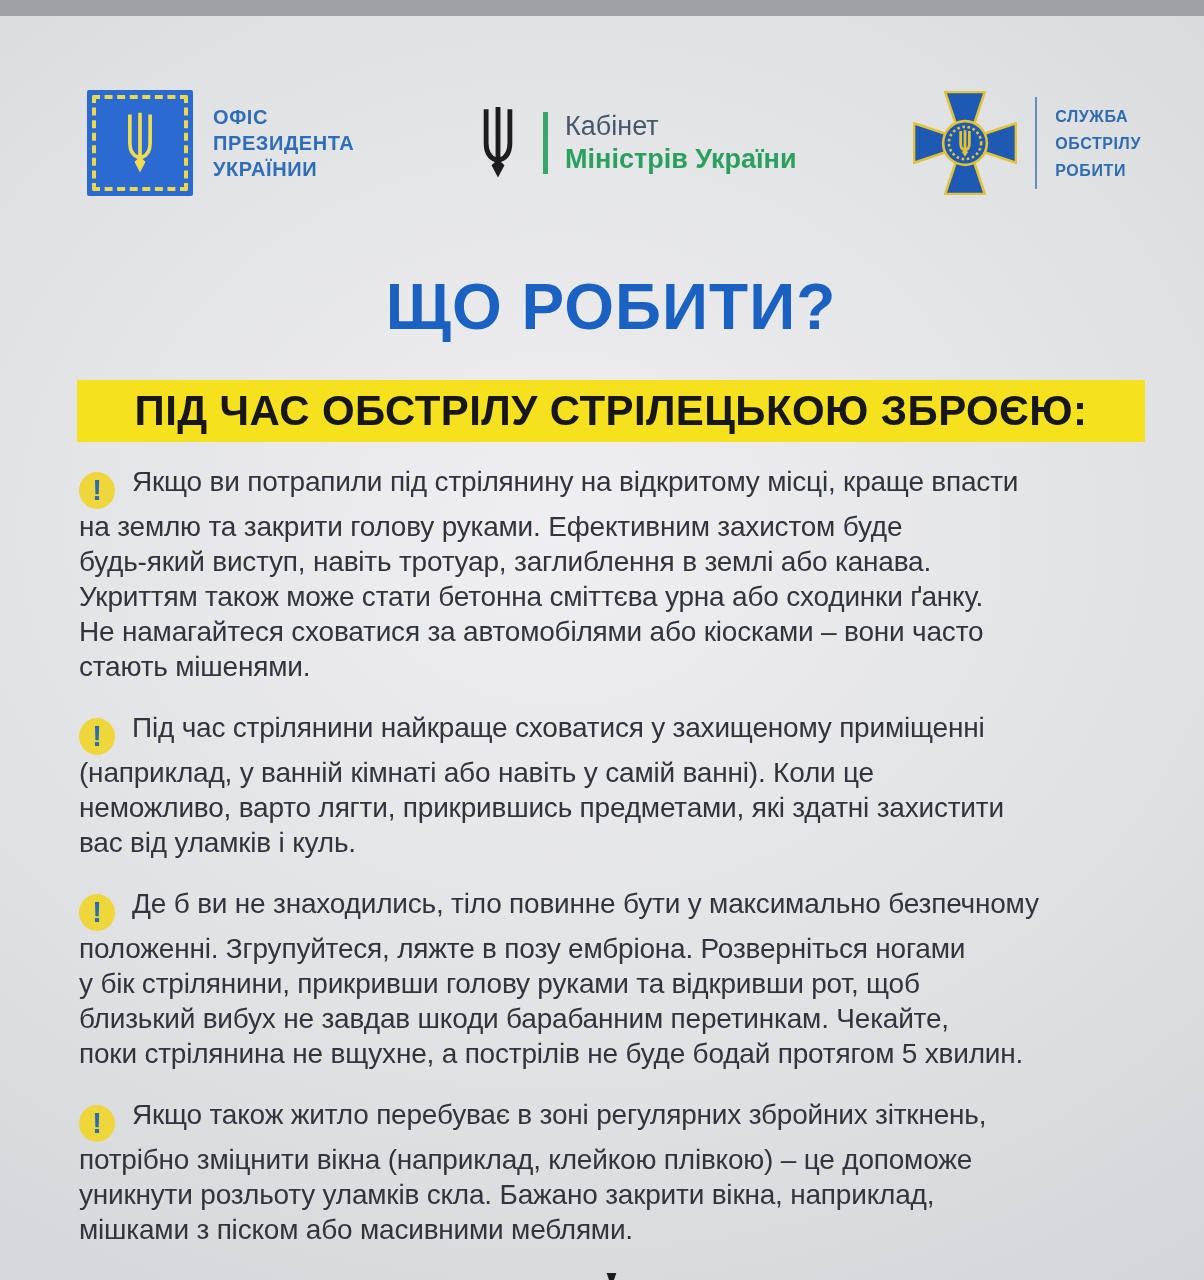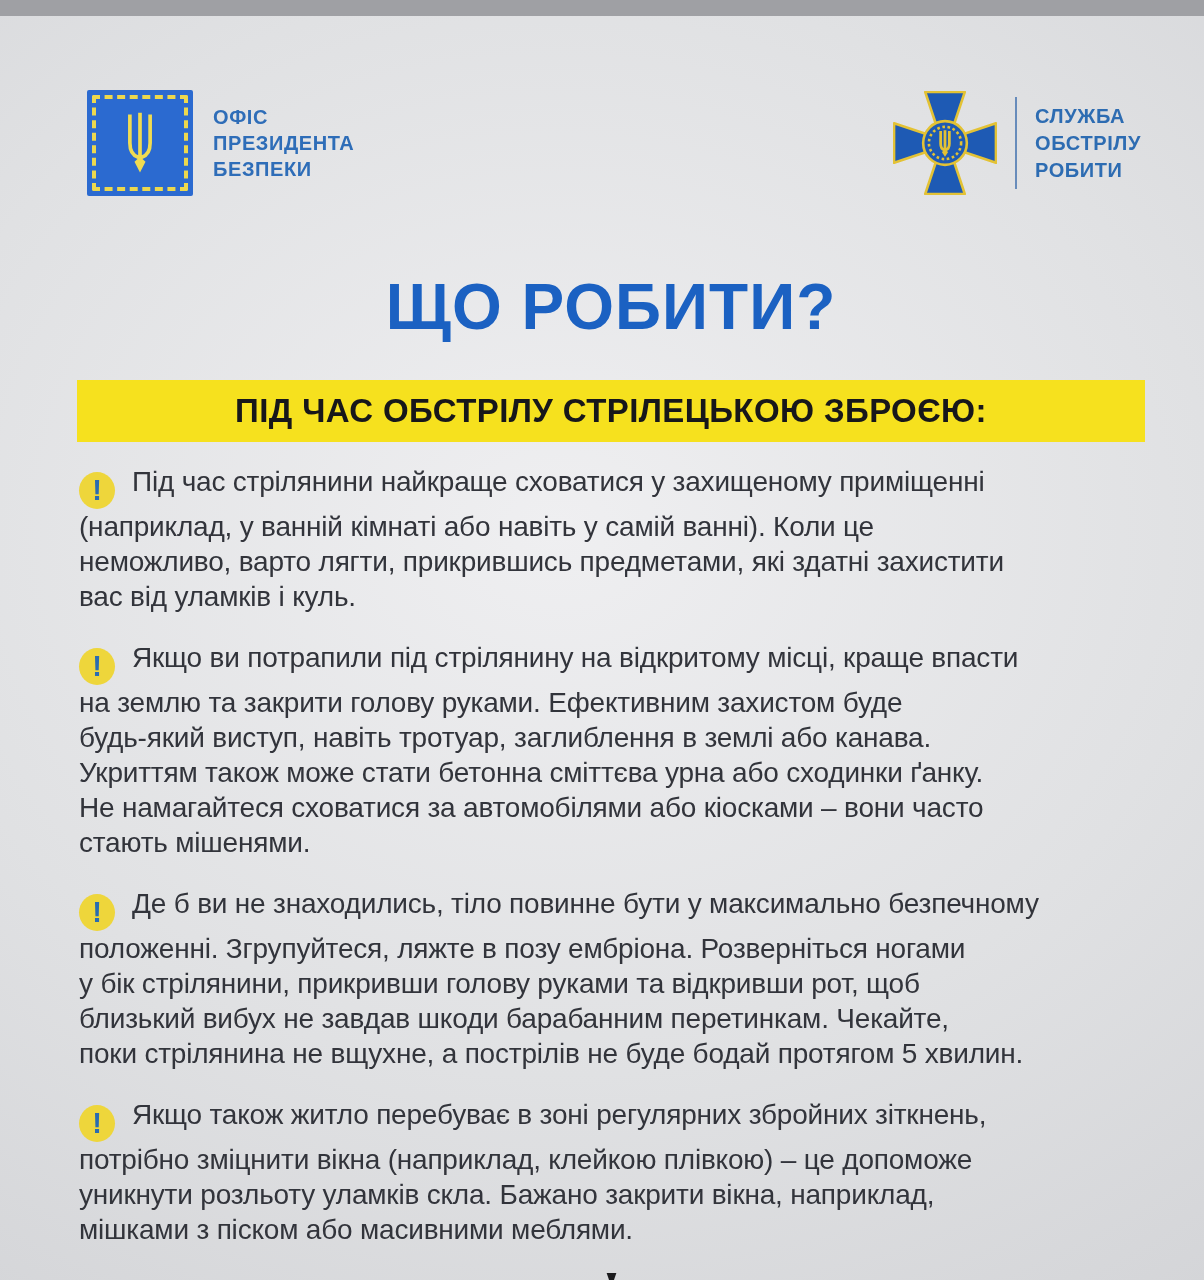--- a/index.html
+++ b/index.html
@@ -27,31 +27,31 @@
     position:absolute;inset:5px;border:4px dashed #ecd84e;border-radius:2px;
   }
   .pres-text{margin-left:20px;font-size:20px;line-height:26px;font-weight:700;
     color:#2e6db8;letter-spacing:.6px;}
   .pres-text span{display:block;}
   .cab-bar{width:5px;height:62px;background:#39a56b;margin:0 17px 0 18px;flex:0 0 auto;}
   .cab-text{font-size:27px;line-height:33px;}
   .cab-line1{display:block;color:#45586b;font-weight:500;}
   .cab-line2{display:block;color:#2aa05f;font-weight:700;}
   .sbu-sep{width:2px;height:92px;background:#3f6fae;opacity:.75;margin:0 18px;flex:0 0 auto;}
-  .sbu-text{font-size:20px;line-height:27px;font-weight:700;color:#2d6cb2;letter-spacing:.6px;}
+  .sbu-text{font-size:16px;line-height:27px;font-weight:700;color:#2d6cb2;letter-spacing:.6px;}
   .sbu-text span{display:block;}
   
   .title{
     margin:62px 0 0;text-align:center;
     font-size:64px;line-height:90px;font-weight:700;color:#1b61c2;letter-spacing:1px;
   }
   .band{
     margin:28px 68px 0;height:62px;background:#f6e11e;
     display:flex;align-items:center;justify-content:center;
-    font-size:33px;font-weight:700;color:#17171a;letter-spacing:.4px;white-space:nowrap;
+    font-size:42px;font-weight:700;color:#17171a;letter-spacing:.4px;white-space:nowrap;
   }
   
   .bullets{margin:22px 70px 0 70px;}
   .bullet{margin:0 0 26px;font-size:28px;line-height:35px;color:#32343b;letter-spacing:-.2px;}
   .bullet-text{white-space:pre-line;}
   .excl{
     display:inline-flex;width:36px;height:37px;border-radius:50%;
     background:#eed63b;color:#2a6cb0;
     font-weight:800;font-size:29px;line-height:1;
     align-items:center;justify-content:center;
@@ -76,24 +76,35 @@
       <div class="pres-emblem">
         <div class="wreath"></div>
         <svg width="46" height="66" viewBox="0 0 100 140">
           <path d="M28 12 V70 Q28 95 46 101 M72 12 V70 Q72 95 54 101 M50 8 V104" fill="none" stroke="#f0dc52" stroke-width="8" stroke-linecap="square"></path>
           <path d="M50 100 L38 111 L50 134 L62 111 Z" fill="#f0dc52"></path>
         </svg>
       </div>
       <div class="pres-text">
         <span>ОФІС</span>
         <span>ПРЕЗИДЕНТА</span>
-        <span>БЕЗПЕКИ</span>
+        <span>УКРАЇНИИ</span>
       </div>
     </div>
 
+    <div class="logo">
+      <svg width="54" height="102" viewBox="0 0 100 140">
+        <path d="M28 12 V70 Q28 95 46 101 M72 12 V70 Q72 95 54 101 M50 8 V104" fill="none" stroke="#1d1d1f" stroke-width="9" stroke-linecap="square"></path>
+        <path d="M50 100 L38 111 L50 134 L62 111 Z" fill="#1d1d1f"></path>
+      </svg>
+      <div class="cab-bar"></div>
+      <div class="cab-text">
+        <span class="cab-line1">Кабінет</span>
+        <span class="cab-line2">Міністрів України</span>
+      </div>
+    </div>
 
     <div class="logo">
       <svg width="104" height="104" viewBox="0 0 100 100">
         <g fill="#1e5ab4" stroke="#e3c235" stroke-width="2.5" stroke-linejoin="round">
           <polygon points="31,1 69,1 57,37 43,37"></polygon>
           <polygon points="31,99 69,99 57,63 43,63"></polygon>
           <polygon points="1,31 1,69 37,57 37,43"></polygon>
           <polygon points="99,31 99,69 63,57 63,43"></polygon>
           <circle cx="50" cy="50" r="21"></circle>
         </g>
@@ -113,30 +124,30 @@
 
   </div>
 
   <h1 class="title">ЩО РОБИТИ?</h1>
 
   <div class="band">
     <span>ПІД ЧАС ОБСТРІЛУ СТРІЛЕЦЬКОЮ ЗБРОЄЮ:</span>
   </div>
 
   <div class="bullets">
-    <p class="bullet"><span class="excl">!</span><span class="bullet-text">Під час стрілянини найкраще сховатися у захищеному приміщенні
-(наприклад, у ванній кімнаті або навіть у самій ванні). Коли це
-неможливо, варто лягти, прикрившись предметами, які здатні захистити
-вас від уламків і куль.</span></p>
     <p class="bullet"><span class="excl">!</span><span class="bullet-text">Якщо ви потрапили під стрілянину на відкритому місці, краще впасти
 на землю та закрити голову руками. Ефективним захистом буде
 будь-який виступ, навіть тротуар, заглиблення в землі або канава.
 Укриттям також може стати бетонна сміттєва урна або сходинки ґанку.
 Не намагайтеся сховатися за автомобілями або кіосками – вони часто
 стають мішенями.</span></p>
+    <p class="bullet"><span class="excl">!</span><span class="bullet-text">Під час стрілянини найкраще сховатися у захищеному приміщенні
+(наприклад, у ванній кімнаті або навіть у самій ванні). Коли це
+неможливо, варто лягти, прикрившись предметами, які здатні захистити
+вас від уламків і куль.</span></p>
     <p class="bullet"><span class="excl">!</span><span class="bullet-text">Де б ви не знаходились, тіло повинне бути у максимально безпечному
 положенні. Згрупуйтеся, ляжте в позу ембріона. Розверніться ногами
 у бік стрілянини, прикривши голову руками та відкривши рот, щоб
 близький вибух не завдав шкоди барабанним перетинкам. Чекайте,
 поки стрілянина не вщухне, а пострілів не буде бодай протягом 5 хвилин.</span></p>
     <p class="bullet"><span class="excl">!</span><span class="bullet-text">Якщо також житло перебуває в зоні регулярних збройних зіткнень,
 потрібно зміцнити вікна (наприклад, клейкою плівкою) – це допоможе
 уникнути розльоту уламків скла. Бажано закрити вікна, наприклад,
 мішками з піском або масивними меблями.</span></p>
   </div>

